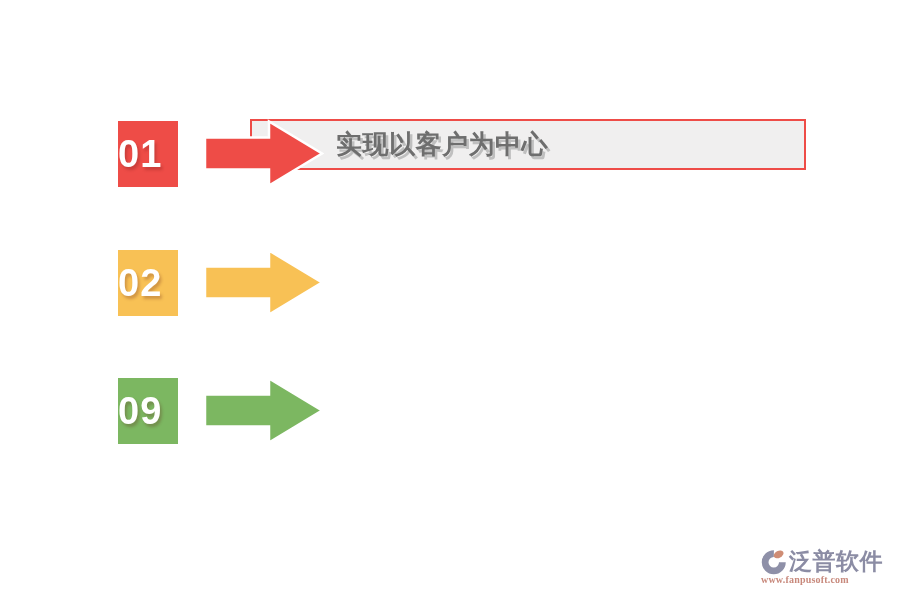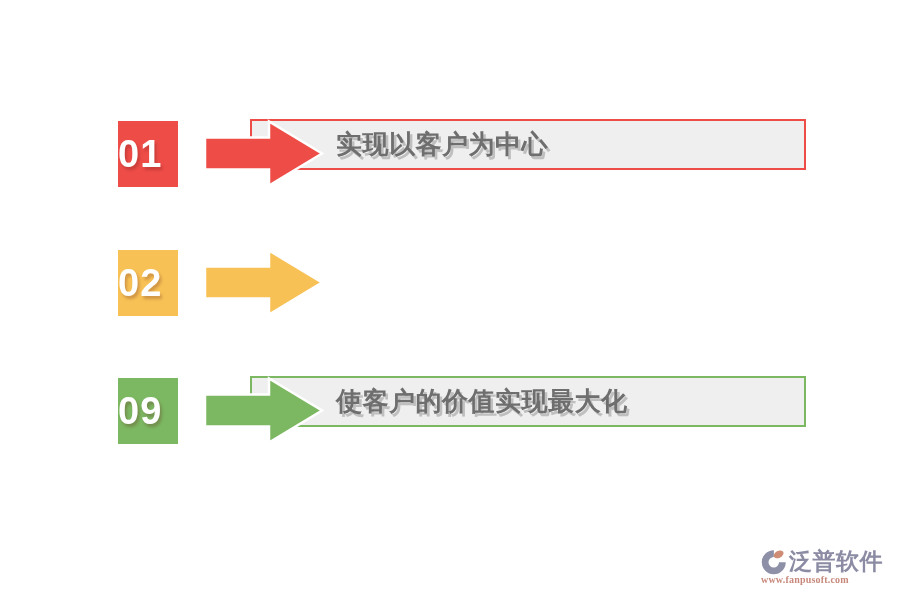--- a/index.html
+++ b/index.html
@@ -73,23 +73,20 @@
   <div class="step s2" style="--accent: #f8c155;">
     <svg class="arrow" viewBox="0 0 119 69" aria-hidden="true">
       <polygon points="0,18.5 64,18.5 64,2.5 117,34.5 64,66.5 64,50.5 0,50.5"></polygon>
     </svg>
     <div class="badge">
       <span class="num">02</span>
     </div>
   </div>
 
   <div class="step s3" style="--accent: #7cb761;">
-    <div class="box">
-      <span class="label">使客户的价值实现最大化</span>
-    </div>
     <svg class="arrow" viewBox="0 0 119 69" aria-hidden="true">
       <polygon points="0,18.5 64,18.5 64,2.5 117,34.5 64,66.5 64,50.5 0,50.5"></polygon>
     </svg>
     <div class="badge">
       <span class="num">09</span>
     </div>
   </div>
 
   <div class="watermark" style="--wm-primary: #8e90a8; --wm-accent: #cf8d75; --wm-brand-color: #8b8ca4; --wm-url-color: #c8897c;">
     <div class="wm-top">

